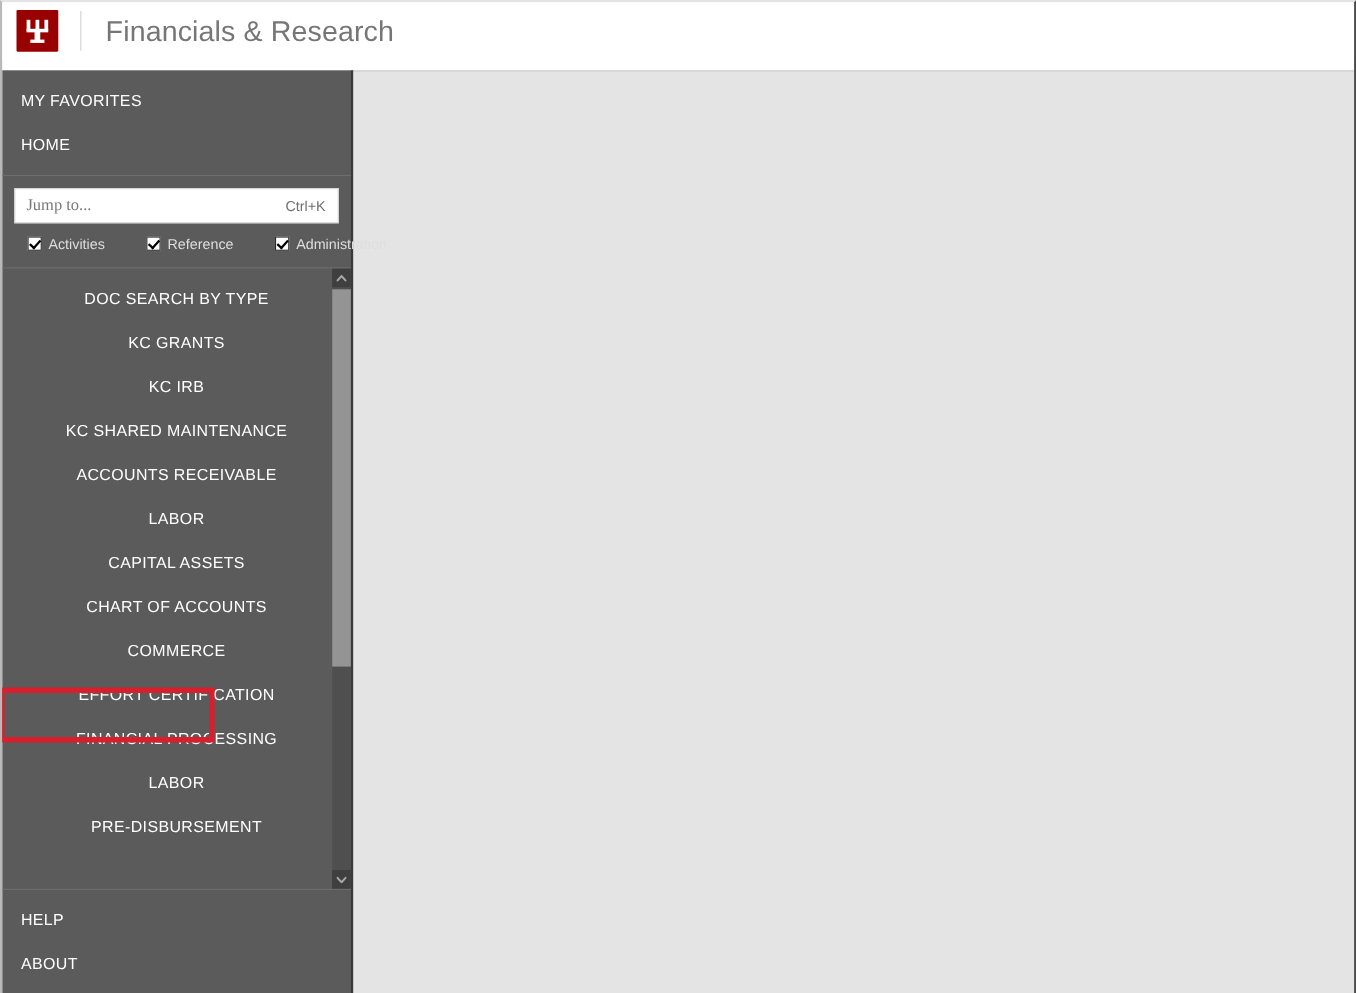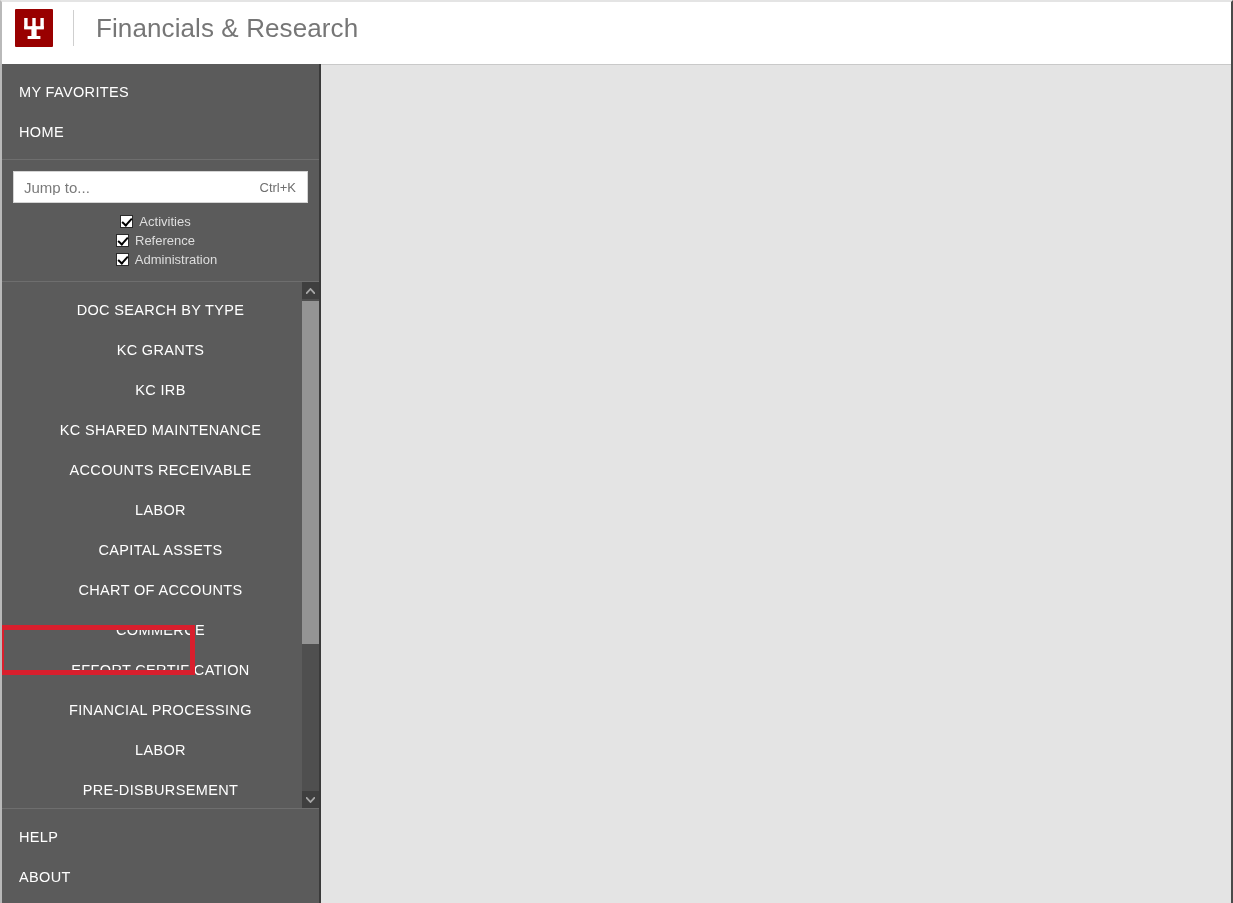--- a/index.html
+++ b/index.html
@@ -123,41 +123,40 @@
     border: 1px solid #d4d4d4;
     height: 32px;
     display: flex;
     align-items: center;
     box-sizing: border-box;
   }
   .search-input {
     border: 0;
     outline: none;
     flex: 1;
-    font-family: Liberation Sans, sans-serif;
+    font-family: Liberation Serif, serif;
     font-size: 15px;
     color: #5b5b5b;
     padding: 0 6px 0 10px;
     height: 15px;
     background: transparent;
   }
   .search-input::placeholder { color: #7a7a7a; opacity: 1; }
   .search-shortcut {
     font-size: 13px;
     color: #6f6f6f;
     padding-right: 11px;
     white-space: nowrap;
   }
 
   .filters {
     display: flex;
     align-items: center;
     padding: 11px 0 0 12px;
-    gap: 4px;
-    flex-direction: column;
+    gap: 16px;
   }
   .filter {
     display: flex;
     align-items: center;
     cursor: pointer;
     margin-right: 22px;
   }
   .filter:last-child { margin-right: 0; }
   .cb {
     width: 13px;

